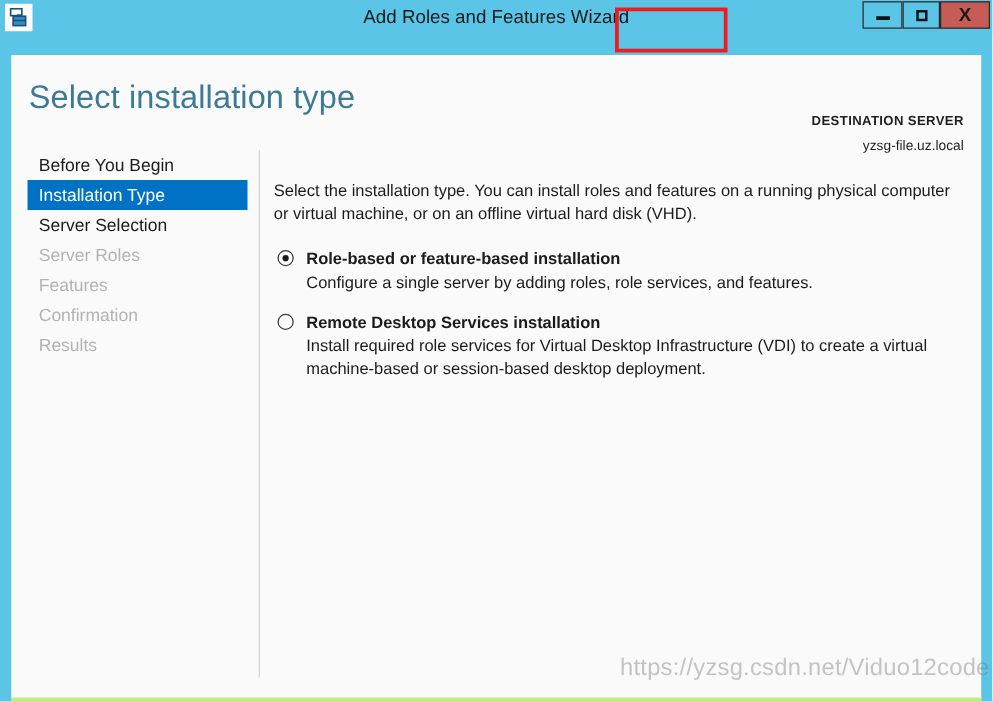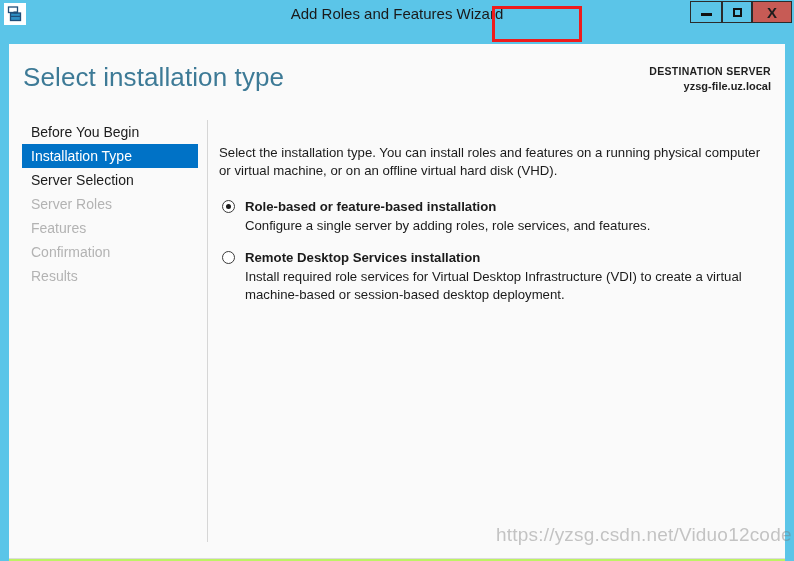--- a/index.html
+++ b/index.html
@@ -118,27 +118,28 @@
     top: 20px;
     text-align: right;
     line-height: 14px;
   }
   #dest-label {
     font-size: 10.5px;
     color: #1f1f1f;
     letter-spacing: 0.3px;
     display: block;
     font-weight: bold;
+    margin-top: 26px;
   }
   #dest-server {
     font-size: 11px;
     color: #1f1f1f;
     display: block;
-    font-weight: bold;
-    margin-top: 1px;
+    font-weight: normal;
+    margin-top: 6px;
   }
 
   
   #sidebar {
     position: absolute;
     left: 0;
     top: 76px;
     width: 189px;
   }
   .nav-item {

